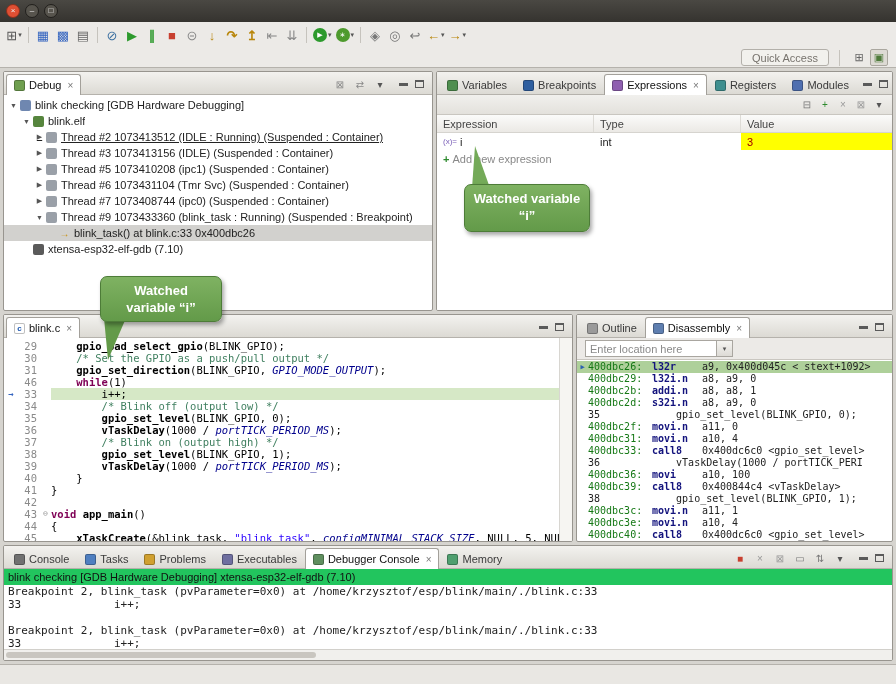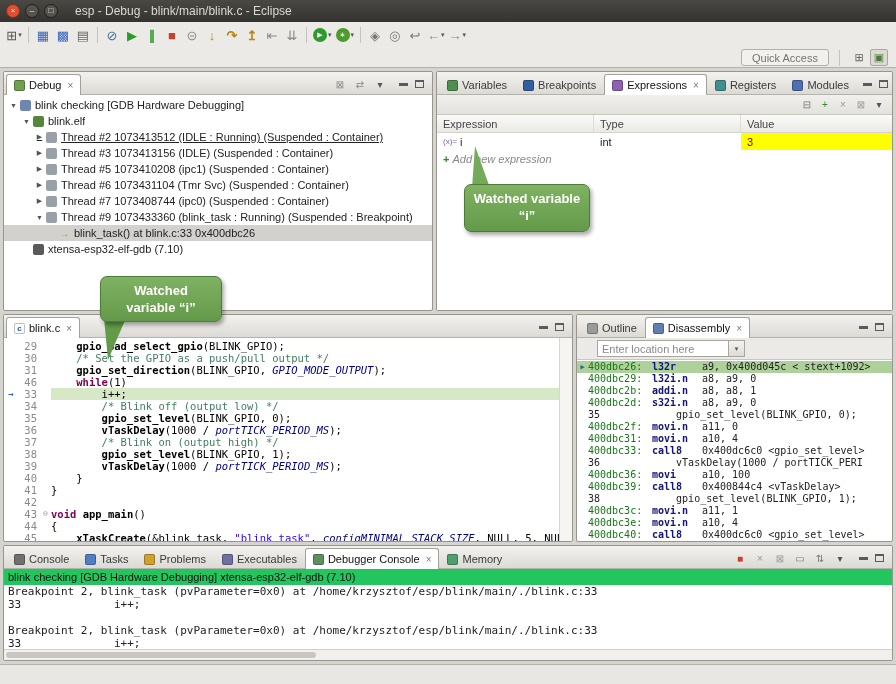--- a/index.html
+++ b/index.html
@@ -64,42 +64,42 @@
 .viewbar{height:20px;background:linear-gradient(#f1f0ed,#e3e1dc);border-bottom:1px solid #c9c6c0;display:flex;align-items:center;justify-content:flex-end;padding:0 4px;flex:0 0 auto}
 .exphead{display:flex;height:18px;background:linear-gradient(#fbfbfa,#ebe9e5);border-bottom:1px solid #d6d4cf;font-size:11px;color:#444;align-items:stretch;flex:0 0 auto}
 .col-exp{width:157px;padding-left:6px;border-right:1px solid #dddbd6;display:flex;align-items:center;gap:3px;overflow:hidden}
 .col-type{width:147px;padding-left:6px;border-right:1px solid #dddbd6;display:flex;align-items:center;overflow:hidden}
 .col-val{flex:1;padding-left:6px;display:flex;align-items:center;overflow:hidden}
 .exprow{display:flex;height:17px;font-size:11px;align-items:stretch;flex:0 0 auto}
 .exprow .col-exp,.exprow .col-type{border-right:none}
 .val-changed{background:#ffff00;color:#a00000}
 .wicon{font-size:8px;color:#7a5fb8;flex:0 0 auto}
 .addicon{color:#2d8a2d;font-weight:bold;font-size:11px;flex:0 0 auto}
-.addlabel{color:#888;font-style:italic}
+.addlabel{color:#888;}
 .watchbody{flex:1;background:#fff;position:relative}
 
 
 .edbody{flex:1;display:flex;overflow:hidden;font-family:"DejaVu Sans Mono",monospace;font-size:10.5px}
 .edlines{flex:1;overflow:hidden;padding-top:2px}
 .cl{display:flex;height:12px;line-height:12px;white-space:pre}
 .gut-marker{width:14px;flex:0 0 auto;text-align:center;color:#3565c0;font-weight:bold;font-size:9px}
 .gut-num{width:22px;flex:0 0 auto;text-align:right;color:#8a8a8a;padding-right:3px}
 .gut-fold{width:11px;flex:0 0 auto;color:#999;font-size:8px;text-align:center}
 .code{flex:1}
 .cl.cur .code{background:#d6e8c6}
 .seg-k{color:#7f0055;font-weight:bold}
 .seg-c{color:#3f7f5f}
 .seg-s{color:#2a00ff}
 .seg-m{color:#00008c;font-style:italic}
 .seg-f{font-weight:bold;color:#000}
 .seg-p{color:#000}
 .ruler{width:13px;flex:0 0 auto;border-left:1px solid #d8d6d1;background:#f6f5f2}
 
 
-.locrow{height:22px;display:flex;align-items:center;padding:2px 20px;background:#eceae7;border-bottom:1px solid #c9c6c0;flex:0 0 auto}
+.locrow{height:22px;display:flex;align-items:center;padding:2px 8px;background:#eceae7;border-bottom:1px solid #c9c6c0;flex:0 0 auto}
 .locbox{width:132px;height:17px;border:1px solid #a9a6a0;background:#fff;color:#8a8a8a;font-size:11px;padding:0 4px;display:flex;align-items:center;overflow:hidden;white-space:nowrap}
 .locdrop{width:16px;height:17px;border:1px solid #a9a6a0;border-left:none;background:linear-gradient(#f5f4f1,#dddbd6);display:flex;align-items:center;justify-content:center;font-size:7px;color:#555}
 .disbody{flex:1;font-family:"DejaVu Sans Mono",monospace;font-size:10px;overflow:hidden;padding-top:1px}
 .drow{display:flex;height:12px;line-height:12px;white-space:pre}
 .drow.hl{background:#aed09a}
 .dmark{width:11px;flex:0 0 auto;text-align:center;color:#2c5fb0;font-size:7px}
 .daddr{width:64px;flex:0 0 auto;color:#157815}
 .dmn{width:50px;flex:0 0 auto;color:#13137d;font-weight:bold}
 .dops{flex:1;color:#222;overflow:hidden}
 .dnum{width:64px;flex:0 0 auto;color:#222}
@@ -125,21 +125,20 @@
 </style>
 </head>
 <body>
 
 <div class="app">
 
   <div class="titlebar">
     <span class="winbtn close">×</span>
     <span class="winbtn min">–</span>
     <span class="winbtn max">□</span>
-    <span class="title">esp - Debug - blink/main/blink.c - Eclipse</span>
   </div>
 
   <div class="toolbar">
     <div class="tbrow1" id="tb-icons">
         <span class="tbbtn">
           <span style="color: rgb(85, 85, 85);">⊞</span>
           <span class="caret">▾</span>
         </span>
         <span class="tbsep"></span>
         <span class="tbbtn">

